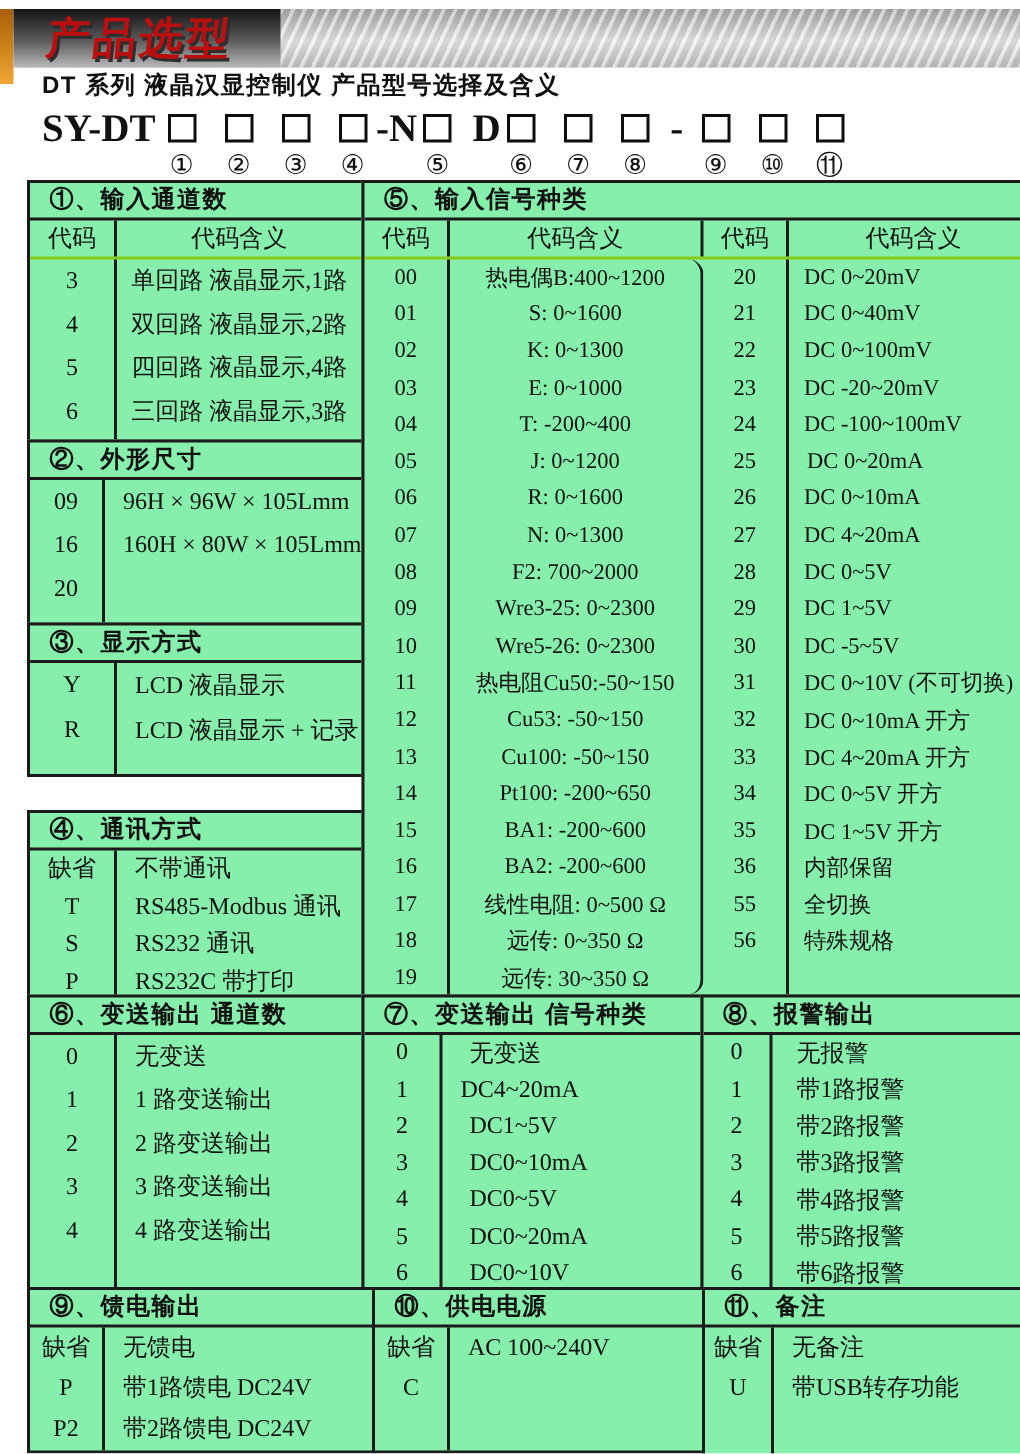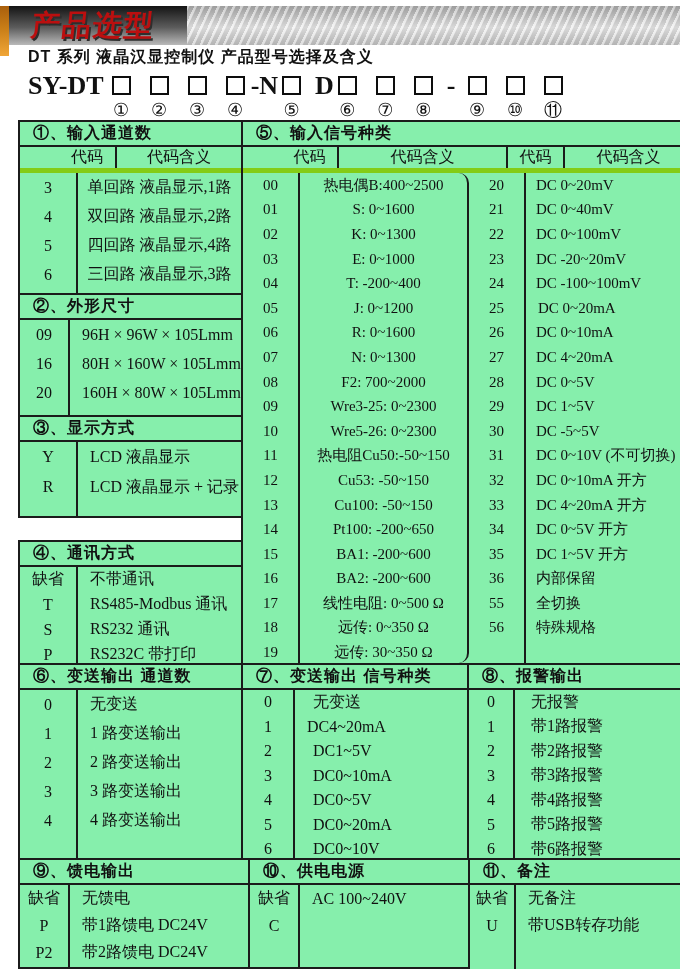--- a/index.html
+++ b/index.html
@@ -47,22 +47,22 @@
   
   .sec {
     position:absolute; border:2px solid #1b1b1b; background:#86efac;
     display:flex; flex-direction:column; overflow:hidden;margin-left:16px;
   }
   .sec-h {
     flex:0 0 25px; border-bottom:2px solid #1b1b1b; display:flex; align-items:center;
     padding-left:13px; font-weight:bold; font-size:16px; letter-spacing:1px; white-space:nowrap;
   }
   .colhead {
-    flex:0 0 26px; border-bottom:5px solid #84cc16; display:flex;
-    font-family:"Liberation Serif", serif; font-size:16px;padding-left:39px;
+    flex:0 0 26px; border-bottom:2px solid #84cc16; display:flex;
+    font-family:"Liberation Serif", serif; font-size:16px;
   }
   .ch { display:flex; align-items:center; justify-content:center; white-space:nowrap; }
   .ch-code { width:var(--cw,58px); border-right:2px solid #1b1b1b; }
   .ch-fill { flex:1; }
   .body { flex:1; display:flex; min-height:0; }
   .col-code {
     width:var(--cw,58px); border-right:2px solid #1b1b1b;
     display:flex; flex-direction:column; align-items:center;
   }
   .col-meaning { flex:1; display:flex; flex-direction:column;border-radius:10px; }
@@ -166,21 +166,20 @@
   <div class="sec" style="left:2px;top:293px;width:225px;height:124px;--rh:29px">
     <div class="sec-h">②、外形尺寸</div>
     <div class="body">
       <div class="col-code">
         <span class="c">09</span>
         <span class="c">16</span>
         <span class="c">20</span>
       </div>
       <div class="col-meaning">
         <span class="m">96H × 96W × 105Lmm</span>
-        <span class="m">80H × 160W × 105Lmm</span>
         <span class="m">160H × 80W × 105Lmm</span>
       </div>
     </div>
   </div>
 
   <div class="sec" style="left:2px;top:415px;width:225px;height:103px;--rh:30px">
     <div class="sec-h">③、显示方式</div>
     <div class="body">
       <div class="col-code">
         <span class="c">Y</span>
@@ -236,21 +235,21 @@
         <span class="c">12</span>
         <span class="c">13</span>
         <span class="c">14</span>
         <span class="c">15</span>
         <span class="c">16</span>
         <span class="c">17</span>
         <span class="c">18</span>
         <span class="c">19</span>
       </div>
       <div class="col-meaning mcenter fixedcol" style="width:169px;border-right:2px solid #1b1b1b">
-        <span class="m">热电偶B:400~2500</span>
+        <span class="m">热电偶B:400~1200</span>
         <span class="m">S: 0~1600</span>
         <span class="m">K: 0~1300</span>
         <span class="m">E: 0~1000</span>
         <span class="m">T: -200~400</span>
         <span class="m">J: 0~1200</span>
         <span class="m">R: 0~1600</span>
         <span class="m">N: 0~1300</span>
         <span class="m">F2: 700~2000</span>
         <span class="m">Wre3-25: 0~2300</span>
         <span class="m">Wre5-26: 0~2300</span>

